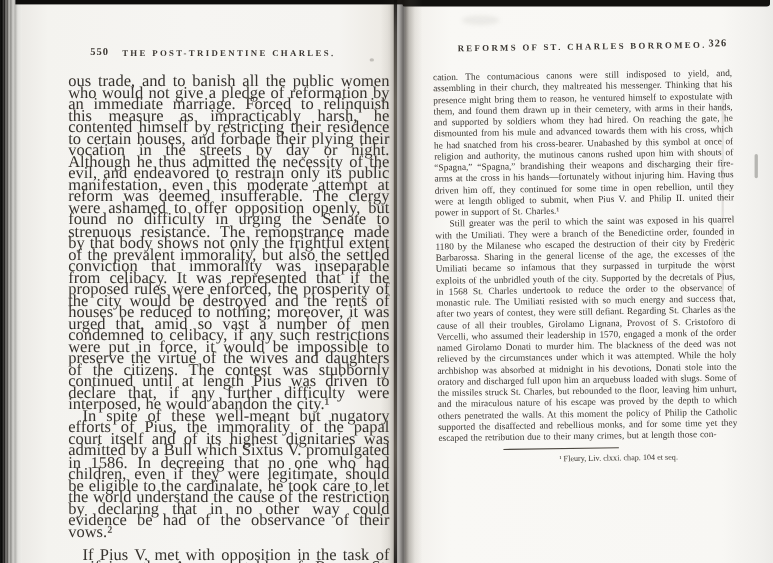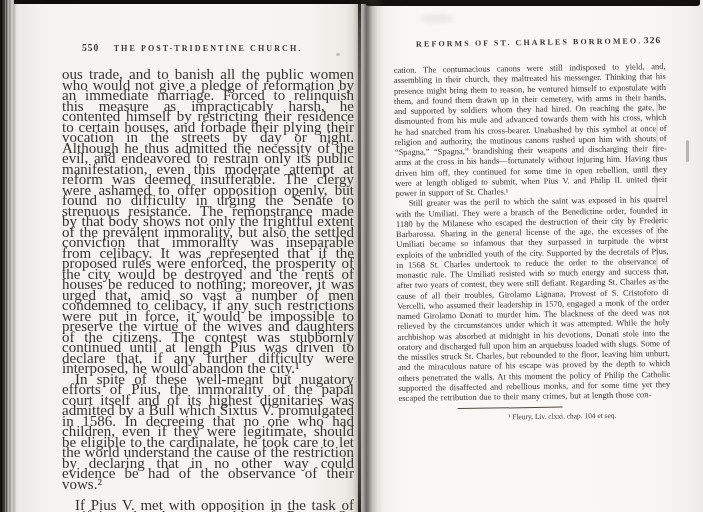--- a/index.html
+++ b/index.html
@@ -111,21 +111,21 @@
   <div class="gutter"></div>
   <div class="gutter-core"></div>
   <div class="crease-right"></div>
   <div class="mark-right-edge"></div>
   <div class="speck-a"></div>
   <div class="speck-b"></div>
 
   <div class="content content-left">
     <div class="running-head">
       <span class="pagenum pagenum-left">550</span>
-      <span>THE POST-TRIDENTINE CHURCH.</span>
+      <span>THE POST-TRIDENTINE CHARLES.</span>
     </div>
     <div class="body-text body-left">
       <p>ous trade, and to banish all the public women who would not give a pledge of reformation by an immediate marriage.  Forced to relinquish this measure as impracticably harsh, he contented himself by restricting their residence to certain houses, and forbade their plying their vocation in the streets by day or night.  Although he thus admitted the necessity of the evil, and endeavored to restrain only its public manifestation, even this moderate attempt at reform was deemed insufferable.  The clergy were ashamed to offer opposition openly, but found no difficulty in urging the Senate to strenuous resistance.  The remonstrance made by that body shows not only the frightful extent of the prevalent immorality, but also the settled conviction that immorality was inseparable from celibacy.  It was represented that if the proposed rules were enforced, the prosperity of the city would be destroyed and the rents of houses be reduced to nothing; moreover, it was urged that, amid so vast a number of men condemned to celibacy, if any such restrictions were put in force, it would be impossible to preserve the virtue of the wives and daughters of the citizens.  The contest was stubbornly continued until at length Pius was driven to declare that, if any further difficulty were interposed, he would abandon the city.¹</p>
       <p class="indent">In spite of these well-meant but nugatory efforts of Pius, the immorality of the papal court itself and of its highest dignitaries was admitted by a Bull which Sixtus V. promulgated in 1586.  In decreeing that no one who had children, even if they were legitimate, should be eligible to the cardinalate, he took care to let the world understand the cause of the restriction by declaring that in no other way could evidence be had of the observance of their vows.²</p>
       <p class="indent spaced">If Pius V. met with opposition in the task of purifying the Augean stable of Rome, St. Charles Borromeo, encouraged and stimulated by his example, found himself involved in a more dangerous quarrel when he attempted, in the equally demoralized city of Milan, to enforce respect for the decrees of Trent.  In 1569 he undertook to reform the canons of S. Maria della Scala, whose licentious mode of life was a scandal to the faithful.  So persistently did they deny their subjection to his archiepiscopal jurisdiction, that, after a long discussion, his only resource for vindicating his authority was excommuni-</p>
     </div>
     <div class="footnotes">
       <div class="fn-rule fn-rule-left"></div>
       <div class="fn-cols">
         <div class="fn-col1">

